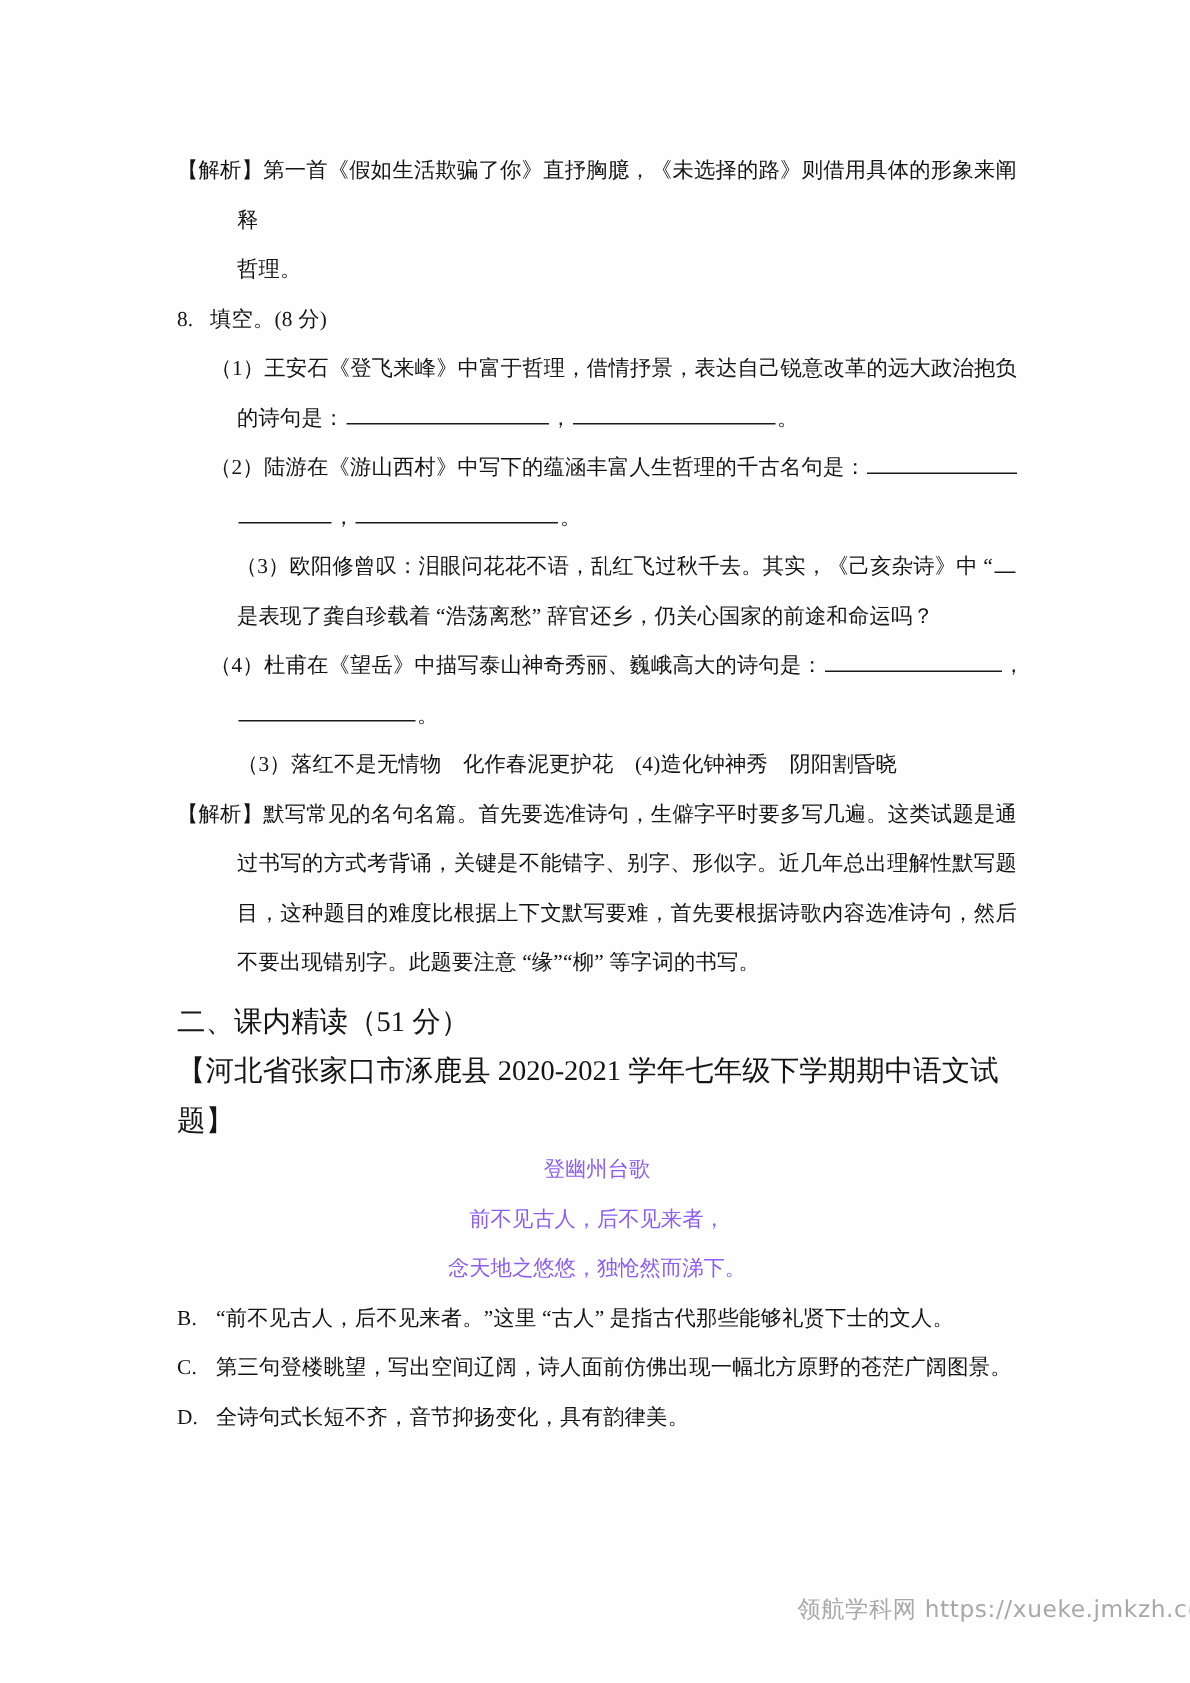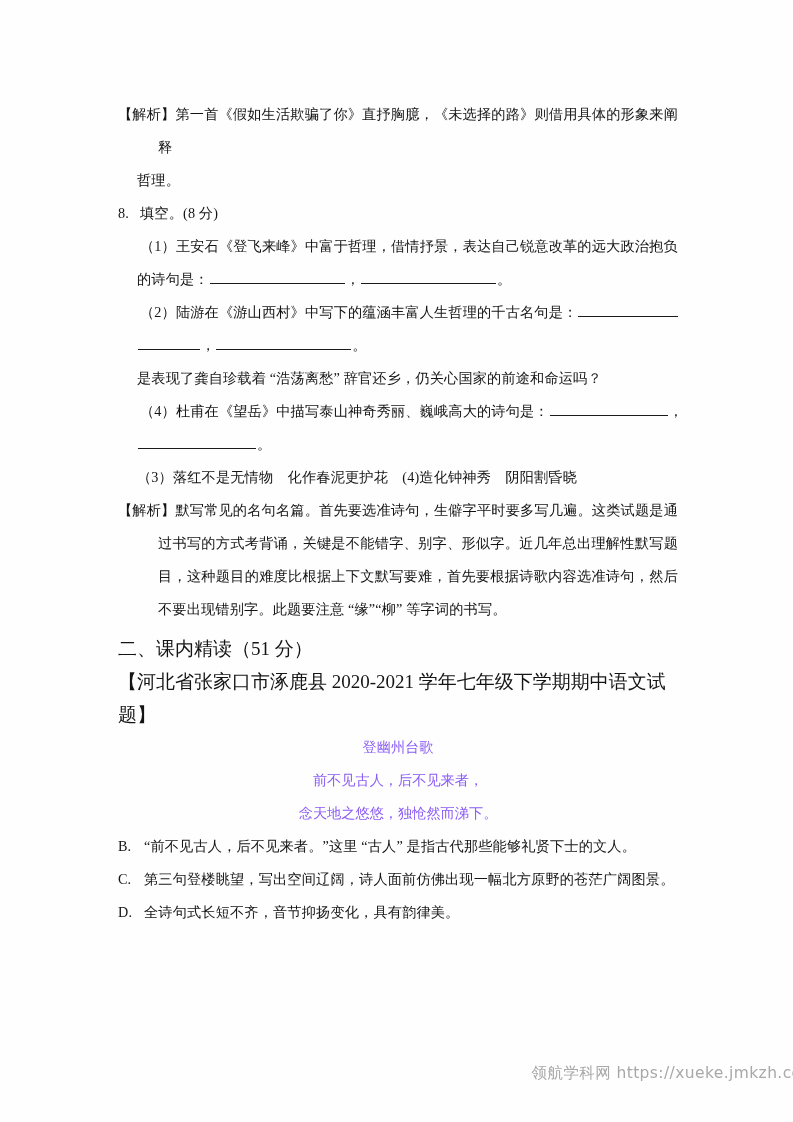--- a/index.html
+++ b/index.html
@@ -29,22 +29,22 @@
     width: 560px;
   }
 
   .line {
     font-size: 14.2px;
     line-height: 33px;
     letter-spacing: 0.15px;
     white-space: nowrap;
     color: #141414;
   }
-  .ind1 { margin-left: 22px; }
-  .ind3 { margin-left: 19px; font-family: Liberation Serif, serif; }
+  .ind1 { margin-left: 22px; text-align: right; }
+  .ind3 { margin-left: 40px; font-family: Liberation Serif, serif; }
 
   .para {
     font-size: 14.2px;
     line-height: 33px;
     letter-spacing: 0.15px;
     text-align: justify;
     color: #141414;
   }
   .hang {
     padding-left: 40px;
@@ -131,20 +131,23 @@
       <span>的诗句是：</span><span class="blank b-lg"></span><span>，</span><span class="blank b-lg"></span><span>。</span>
     </div>
 
     <div class="line ind1">
       <span class="sub-lbl">（2）</span><span>陆游在《游山西村》中写下的蕴涵丰富人生哲理的千古名句是：</span><span class="blank b-xs"></span>
     </div>
     <div class="line ind3">
       <span class="blank b-sm"></span><span>，</span><span class="blank b-lg"></span><span>。</span>
     </div>
 
+    <div class="line ind1">
+      <span class="sub-lbl">（3）</span><span>欧阳修曾叹：泪眼问花花不语，乱红飞过秋千去。其实，《己亥杂诗》中 “</span><span class="blank b-tiny"></span>
+    </div>
     <div class="line ind3">是表现了龚自珍载着 “浩荡离愁” 辞官还乡，仍关心国家的前途和命运吗？</div>
 
     <div class="line ind1">
       <span class="sub-lbl">（4）</span><span>杜甫在《望岳》中描写泰山神奇秀丽、巍峨高大的诗句是：</span><span class="blank b-md"></span><span>，</span>
     </div>
     <div class="line ind3">
       <span class="blank b-md"></span><span>。</span>
     </div>
 
     <div class="line ind3">（3）落红不是无情物　化作春泥更护花　(4)造化钟神秀　阴阳割昏晓</div>

